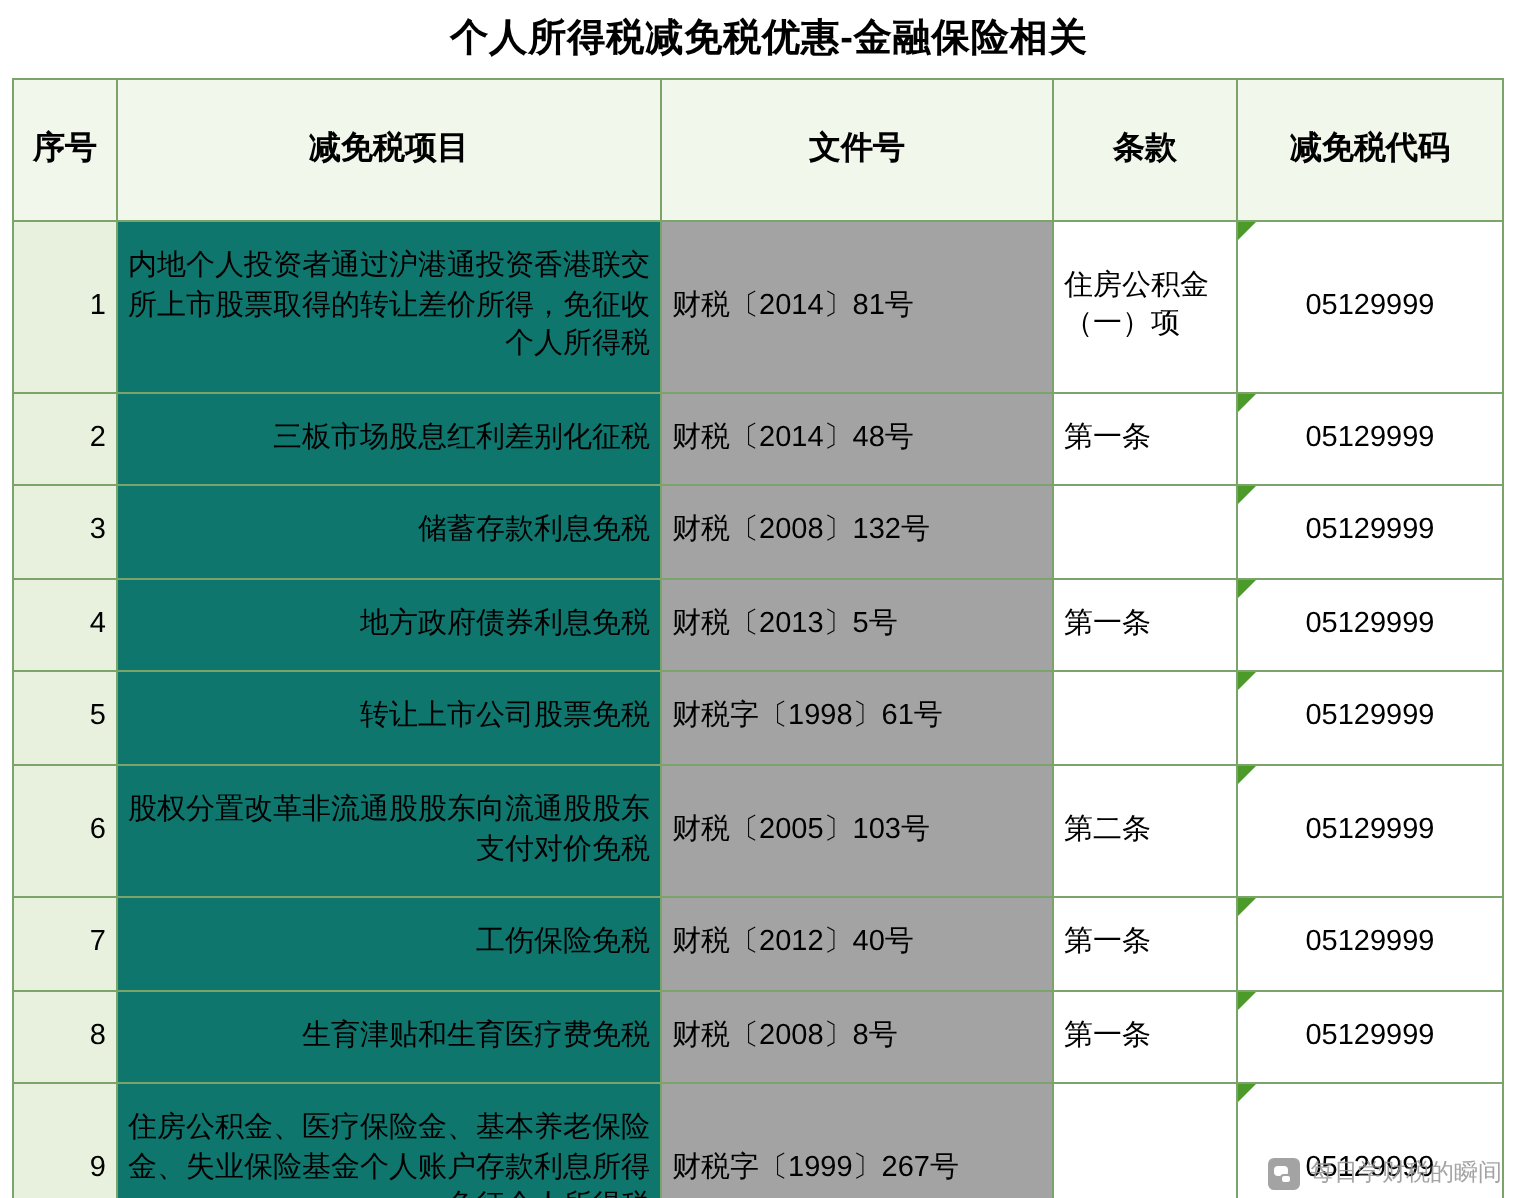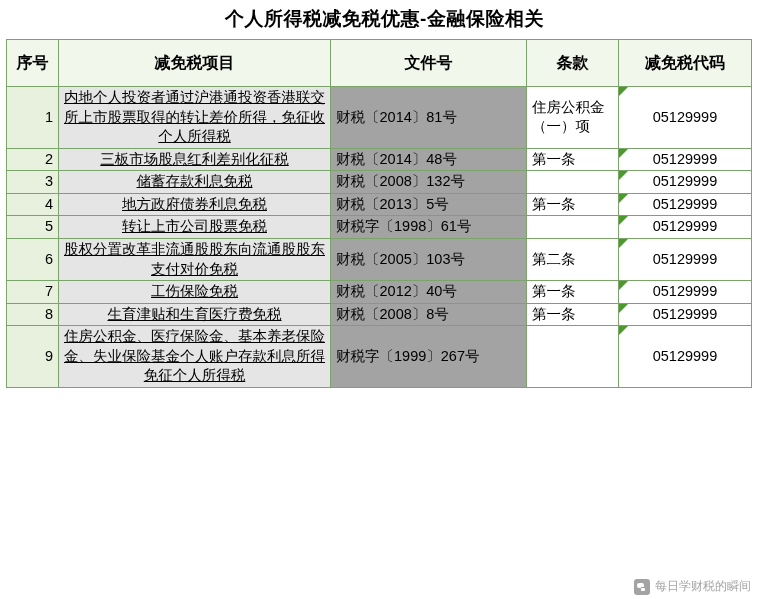--- a/index.html
+++ b/index.html
@@ -31,44 +31,43 @@
   }
   table.tax-table col.c-seq    { width: 52px; }
   table.tax-table col.c-item   { width: 272px; }
   table.tax-table col.c-doc    { width: 196px; }
   table.tax-table col.c-clause { width: 92px; }
   table.tax-table col.c-code   { width: 133px; }
 
   table.tax-table th,
   table.tax-table td {
     border: 1px solid #7aa469;
-    padding: 1px 5px;
+    padding: 13px 5px;
     font-size: 14.5px;
     line-height: 1.35;
     vertical-align: middle;
     position: relative;
   }
   table.tax-table thead th {
     background: #f2f7ec;
     font-weight: bold;
     text-align: center;
     font-size: 16px;
     height: 44px;
     border-color: #7aa469;
   }
   td.seq {
     background: #e8f1dd;
     text-align: right;
     padding-right: 8px;
     font-size: 15px;
   }
   td.item {
-    background: #e5e5e5;
-    text-align: center;
-    text-decoration: underline;
+    background: #0f766e;
+    text-align: right;
   }
   td.doc {
     background: #a3a3a3;
     text-align: left;
   }
   td.clause {
     background: #ffffff;
     text-align: left;
   }
   td.code {

